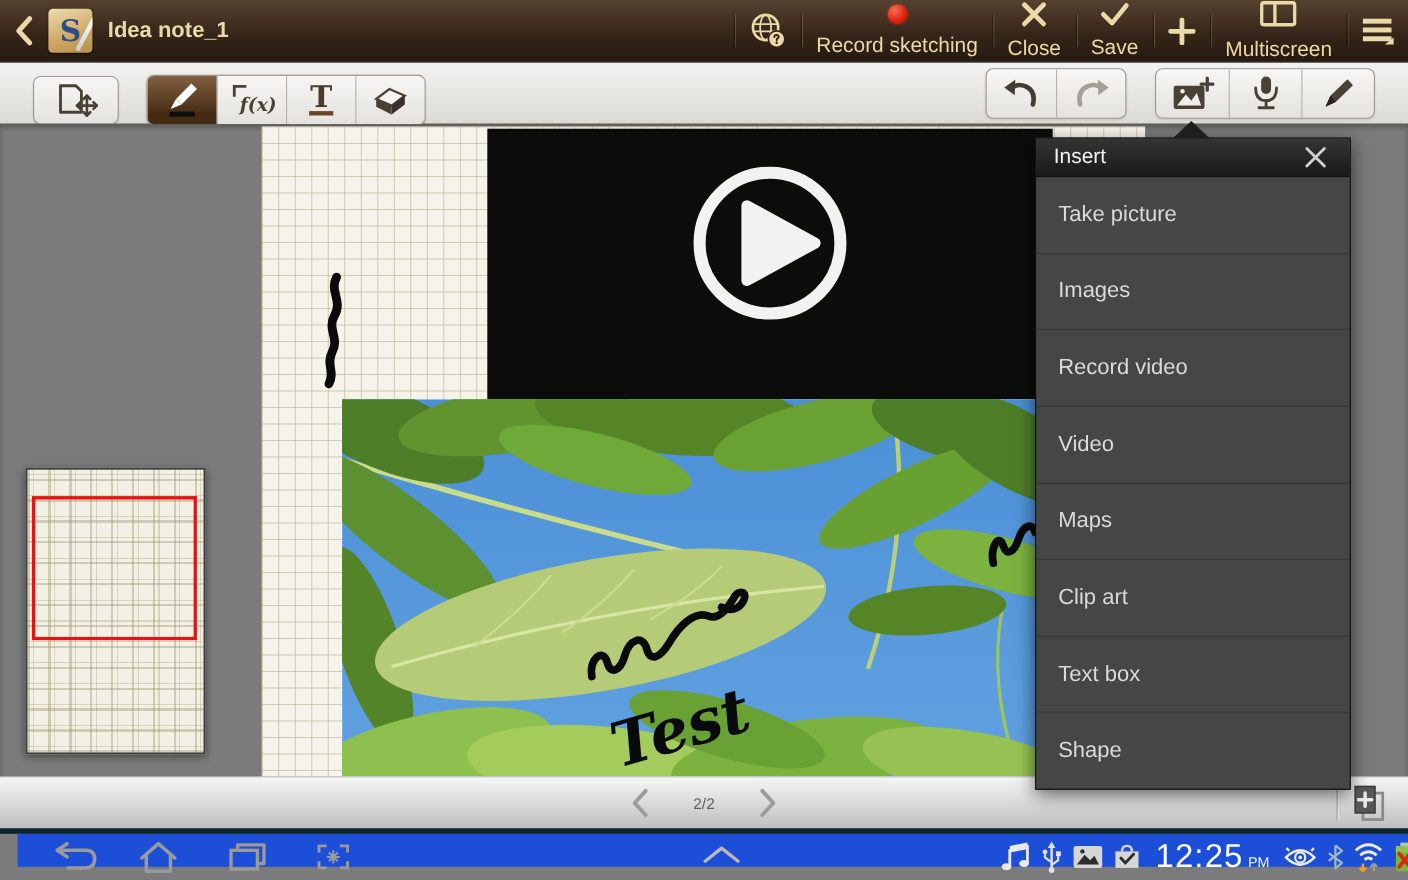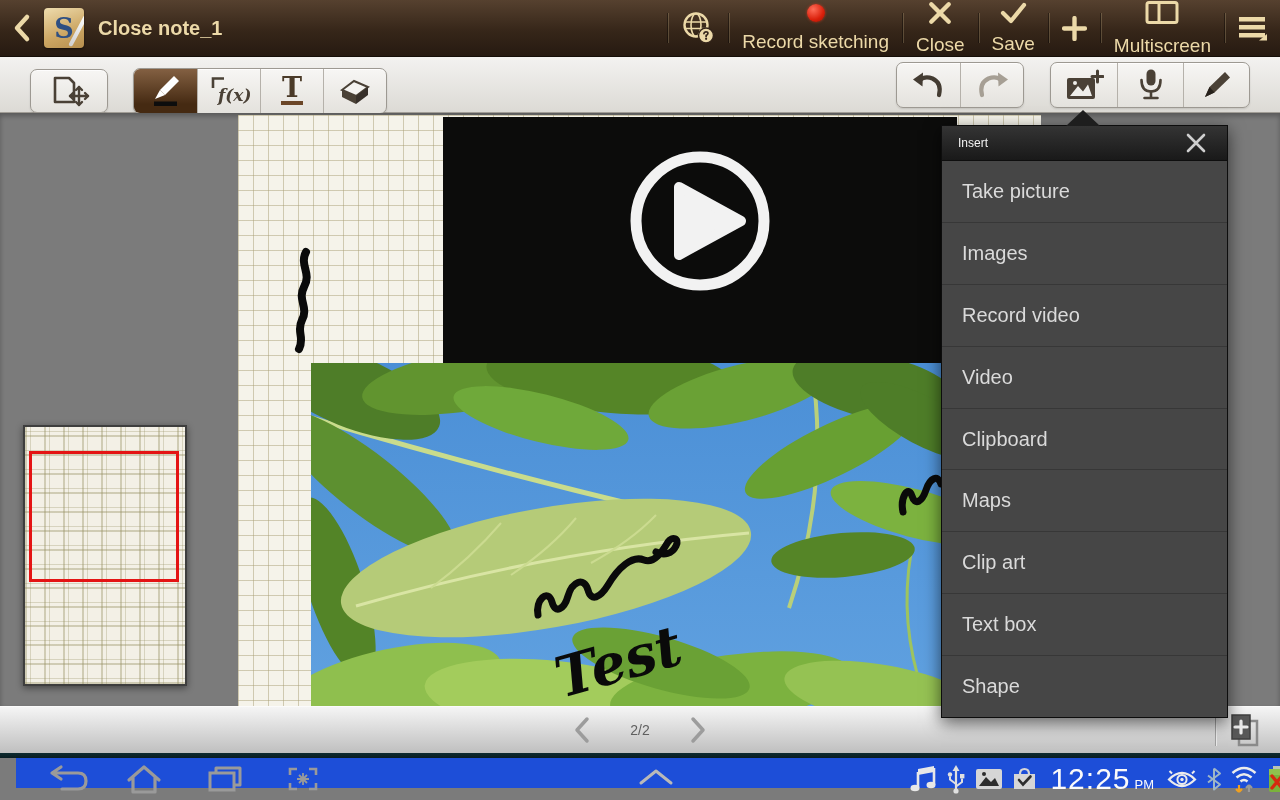--- a/index.html
+++ b/index.html
@@ -60,21 +60,21 @@
   .thumb-viewport { position:absolute; left:4px; top:24px; width:150px; height:131px; border:3px solid #e41414; }
 
   
   .insert-menu { position:absolute; left:941px; top:125px; width:287px; height:593px; z-index:60;
     background:#464646; border:1px solid #0d0d0d; box-shadow:0 5px 16px rgba(0,0,0,.6);
     display:flex; flex-direction:column; }
   .menu-caret { position:absolute; left:124px; top:-16px; width:0; height:0;
     border-left:17px solid transparent; border-right:17px solid transparent; border-bottom:16px solid #1e1e1e; }
   .menu-header { height:35px; flex:none; background:linear-gradient(#343434,#191919);
     display:flex; align-items:center; padding:0 16px; border-bottom:1px solid #0e0e0e; }
-  .menu-title { color:#f2f2f2; font-size:12px; }
+  .menu-title { color:#f2f2f2; font-size:19px; }
   .menu-close { margin-left:auto; display:flex; align-items:center; justify-content:center; width:30px; height:30px; }
   .menu-items { flex:1; display:flex; flex-direction:column; }
   .menu-item { flex:1; display:flex; align-items:center; padding-left:20px; color:#dadada; font-size:20px;
     border-bottom:1px solid #373737; }
   .menu-item:last-child { border-bottom:none; }
 
   
   .page-bar { position:absolute; left:0; top:706px; width:1280px; height:47px;
     background:linear-gradient(#f5f5f5,#bfbfbf); border-top:1px solid #fbfbfb; }
   .page-nav { position:absolute; left:0; top:0; width:100%; height:100%;
@@ -106,21 +106,21 @@
     <div class="ab-left">
       <span>
         <svg width="20" height="30" viewBox="0 0 20 30">
             <path d="M15 4 L5 15 L15 26" stroke="#ecd9a8" stroke-width="4.5" fill="none" stroke-linecap="round" stroke-linejoin="round"></path>
           </svg>
       </span>
       <span class="snote-icon">
         <span class="s-letter">S</span>
         <span class="pen-stroke"></span>
       </span>
-      <span class="app-title">Close note_1</span>
+      <span class="app-title">Idea note_1</span>
     </div>
 
     <div class="ab-right">
       <span class="ab-sep"></span>
       <span class="ab-btn">
         <span>
           <svg width="34" height="34" viewBox="0 0 34 34">
             <circle cx="15" cy="14" r="11.5" stroke="#ecd9a8" stroke-width="2.4" fill="none"></circle>
             <ellipse cx="15" cy="14" rx="5" ry="11.5" stroke="#ecd9a8" stroke-width="1.6" fill="none"></ellipse>
             <path d="M4.5 11 H25.5 M4.5 17.5 H25.5" stroke="#ecd9a8" stroke-width="1.6" fill="none"></path>
@@ -363,21 +363,20 @@
         <svg width="22" height="22" viewBox="0 0 22 22">
             <path d="M3 3 L19 19 M19 3 L3 19" stroke="#cfcfcf" stroke-width="2.6" stroke-linecap="round"></path>
           </svg>
       </span>
     </div>
     <div class="menu-items">
       <div class="menu-item">Take picture</div>
       <div class="menu-item">Images</div>
       <div class="menu-item">Record video</div>
       <div class="menu-item">Video</div>
-      <div class="menu-item">Clipboard</div>
       <div class="menu-item">Maps</div>
       <div class="menu-item">Clip art</div>
       <div class="menu-item">Text box</div>
       <div class="menu-item">Shape</div>
     </div>
   </div>
 
   <div class="page-bar">
     <div class="page-nav">
       <span>

